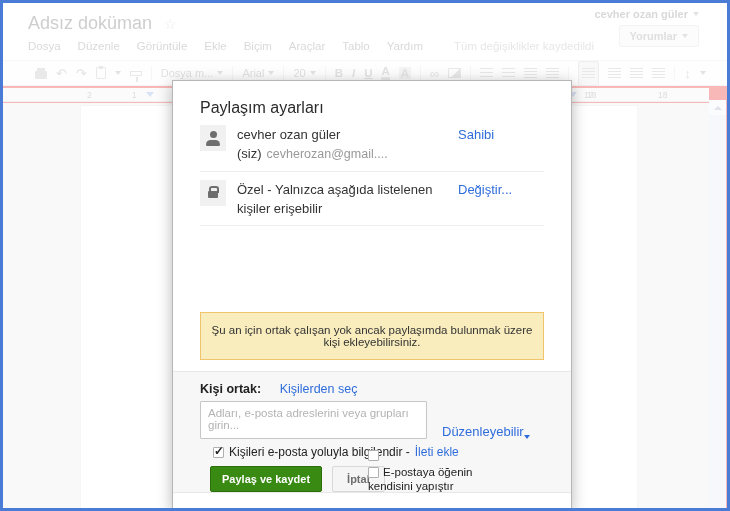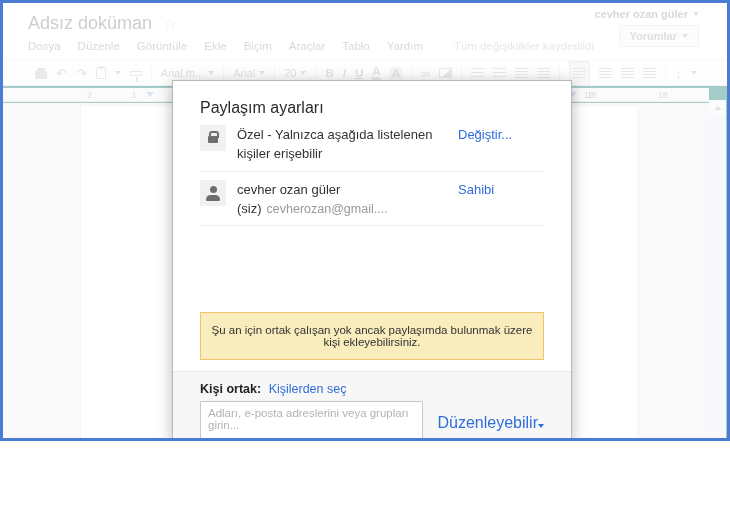--- a/index.html
+++ b/index.html
@@ -1,17 +1,17 @@
 <!DOCTYPE html>
 <html><head>
 <meta charset="utf-8">
 <style>
   * { margin:0; padding:0; box-sizing:border-box; }
   body { font-family:"Liberation Sans", sans-serif; background:#fff; }
-  #stage { position:relative; width:730px; height:441px; overflow:hidden; background:#0f766e;padding-left:14px; }
+  #stage { position:relative; width:730px; height:511px; overflow:hidden; background:#ef4444;padding-left:14px; }
 
   
   .window-frame { position:absolute; inset:0; border:3px solid #4a7cd6; z-index:60; pointer-events:none; }
 
   
   .modal-overlay { position:absolute; inset:0; background:rgba(255,255,255,0.62); z-index:30; }
 
   
   .doc-header { position:absolute; top:3px; left:3px; right:3px; height:57px; background:#fff; z-index:1; }
   .title-row { padding:10px 0 0 25px; display:flex; align-items:center; }
@@ -74,25 +74,25 @@
   .person-g:before { content:""; position:absolute; top:-9px; left:3.5px; width:7px; height:7px; background:#6e6e6e; border-radius:50%; }
   .row-text { flex:1; line-height:1.45; padding-top:1px; }
   .owner-email { color:#999; margin-left:5px; font-size:12.5px; }
   .row-action { width:86px; color:#2f6ddb; padding-top:2px; cursor:pointer; flex-shrink:0; }
   .list-spacer { height:86px; }
   .notice { margin:0 27px; background:#f9edbe; border:1px solid #f0c36d; text-align:center; font-size:11.5px; color:#333; padding:11px 6px; }
   .gray-section { margin-top:11px; background:#f7f7f7; border-top:1px solid #e8e8e8; border-bottom:1px solid #e8e8e8; padding:10px 27px 4px; position:relative; height:122px; }
   .add-row { font-size:12.5px; }
   .add-label { font-weight:bold; color:#222; }
   .link { color:#2f6ddb; cursor:pointer; }
-  .choose-link { margin-left:4px; }
+  .choose-link { margin-left:15px; }
   .input-row { display:flex; margin-top:5px; }
   .people-input { width:227px; height:38px; border:1px solid #c6c6c6; border-radius:1px; font-family:"Liberation Sans", sans-serif; font-size:11.5px; padding:5px 7px; resize:none; background:#fff; color:#333; outline:none; }
   .people-input::placeholder { color:#b3b3b3; }
-  .perm-dd { margin-left:15px; padding-top:6px; color:#2f6ddb; font-size:16px; display:flex; align-items:center; gap:0; cursor:pointer; }
+  .perm-dd { margin-left:15px; padding-top:6px; color:#2f6ddb; font-size:13px; display:flex; align-items:flex-end; gap:0; cursor:pointer; }
   .perm-arrow { width:0; height:0; border-left:3.5px solid transparent; border-right:3.5px solid transparent; border-top:4px solid #2f6ddb; margin-top:5px; }
   .notify-row { margin-top:6px; margin-left:13px; font-size:12px; color:#222; display:flex; align-items:center; gap:5px; }
   .cb { display:inline-block; width:11px; height:11px; background:#fff; border:1px solid #b0b0b0; border-radius:1px; position:relative; flex-shrink:0; vertical-align:-2px; cursor:pointer; }
   .cb.checked:after { content:"✓"; position:absolute; top:-4px; left:0px; font-size:12px; color:#222; font-weight:bold; }
   .actions { margin-top:7px; margin-left:10px; display:flex; gap:10px; }
   .btn-green { background:#398a13; border:1px solid #2f740d; border:1px solid #2d6e0c; color:#fff; font-weight:bold; font-size:11px; padding:6px 11px; border-radius:2px; cursor:pointer; font-family:"Liberation Sans", sans-serif; }
   .btn-cancel { background:#f5f5f5; border:1px solid #d9d9d9; color:#6e6e6e; font-weight:bold; font-size:11px; padding:6px 14px; border-radius:2px; cursor:pointer; font-family:"Liberation Sans", sans-serif; }
   .extra-checks { position:absolute; left:195px; top:76px; width:152px; font-size:11.5px; color:#222; line-height:1.25; }
   .extra-check { margin-bottom:2px; }
   .extra-check .cb { margin-right:4px; }
@@ -132,21 +132,21 @@
 
   <div class="toolbar">
     <span class="ti ti-print"></span>
     <span class="tb-glyph">↶</span>
     <span class="tb-glyph">↷</span>
     <span class="ti ti-clip"></span>
     <span class="dd-arrow"></span>
     <span class="ti ti-paint"></span>
     <span class="tb-sep"></span>
     <span class="tb-dd">
-        <span>Arial m...</span>
+        <span>Dosya m...</span>
         <span class="dd-arrow"></span>
       </span>
     <span class="tb-sep"></span>
     <span class="tb-dd">
         <span>Arial</span>
         <span class="dd-arrow"></span>
       </span>
     <span class="tb-sep"></span>
     <span class="tb-dd">
         <span>20</span>
@@ -196,34 +196,34 @@
     </div>
   </div>
 
   <div class="modal-overlay"></div>
 
   <div class="dialog">
     <div class="dlg-title">Paylaşım ayarları</div>
 
     <div class="access-row">
       <span class="row-icon">
+          <span class="person-g"></span>
+        </span>
+      <span class="row-text">
+        <span>cevher ozan güler (siz)</span><span class="owner-email">cevherozan@gmail....</span>
+      </span>
+      <span class="row-action">Sahibi</span>
+    </div>
+
+    <div class="access-row">
+      <span class="row-icon">
           <span class="lock-body"></span>
         </span>
       <span class="row-text">Özel - Yalnızca aşağıda listelenen kişiler erişebilir</span>
       <span class="row-action">Değiştir...</span>
-    </div>
-
-    <div class="access-row">
-      <span class="row-icon">
-          <span class="person-g"></span>
-        </span>
-      <span class="row-text">
-        <span>cevher ozan güler (siz)</span><span class="owner-email">cevherozan@gmail....</span>
-      </span>
-      <span class="row-action">Sahibi</span>
     </div>
 
     <div class="list-spacer"></div>
 
     <div class="notice">Şu an için ortak çalışan yok ancak paylaşımda bulunmak üzere kişi ekleyebilirsiniz.</div>
 
     <div class="gray-section">
       <div class="add-row">
         <span class="add-label">Kişi ortak:</span>
         <span class="link choose-link">Kişilerden seç</span>

